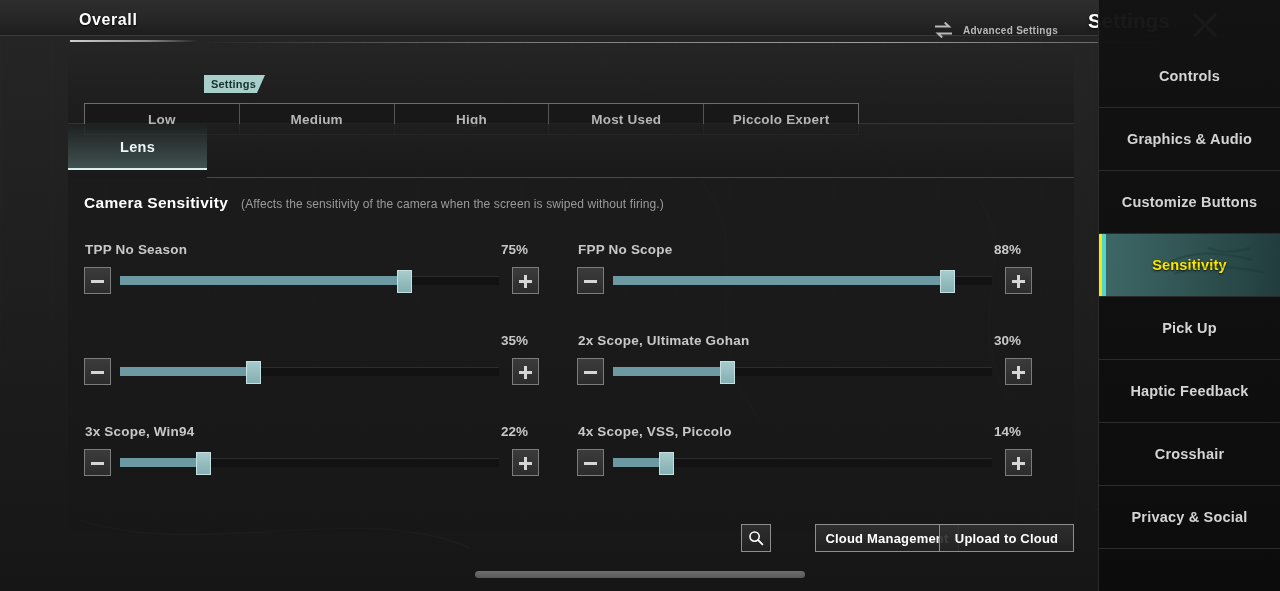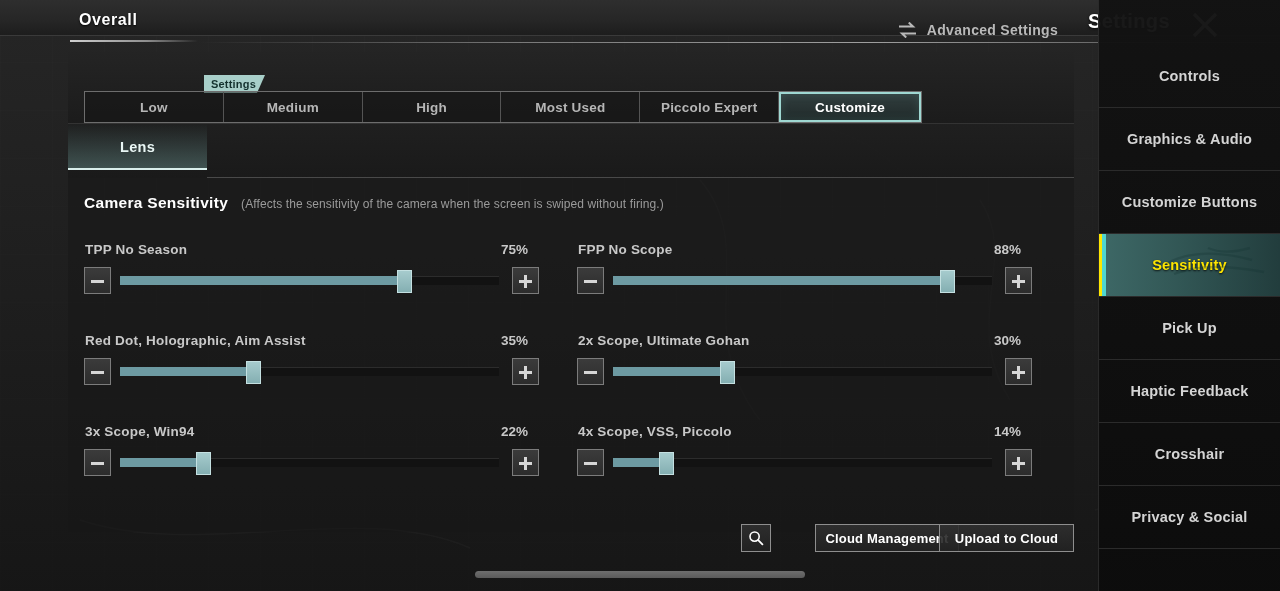--- a/index.html
+++ b/index.html
@@ -70,21 +70,21 @@
     position: absolute;
     right: 222px;
     top: 22px;
     display: flex;
     align-items: center;
     gap: 10px;
     cursor: pointer;
   }
   .adv-settings .lbl {
     color: #b9b9b9;
-    font-size: 14px;
+    font-size: 10px;
     font-weight: bold;
     letter-spacing: 0.3px;
   }
   .swap-icon { width: 19px; height: 16px; display: block; }
 
   .settings-title {
     position: absolute;
     right: 110px;
     top: 10px;
     color: #ffffff;
@@ -127,22 +127,22 @@
     color: #14312e;
     font-size: 11px;
     font-weight: bold;
     line-height: 18px;
     letter-spacing: 0.2px;
     clip-path: polygon(0 0, 100% 0, calc(100% - 8px) 100%, 0 100%);
   }
   .preset-row {
     position: absolute;
     left: 16px;
-    top: 39px;
-    width: 838px;
+    top: 51px;
+    width: 775px;
     height: 32px;
     display: flex;
     border: 1px solid #6d6d6d;
     background: rgba(20,20,20,0.5);
     text-align: right;
   }
   .preset-btn {
     flex: 1;
     display: flex;
     align-items: center;
@@ -443,21 +443,20 @@
   <div class="main-panel">
 
     <div class="preset-bar">
       <div class="default-tag">Settings</div>
       <div class="preset-row">
         <div class="preset-btn">Low</div>
         <div class="preset-btn">Medium</div>
         <div class="preset-btn">High</div>
         <div class="preset-btn">Most Used</div>
         <div class="preset-btn">Piccolo Expert</div>
-        <div class="preset-btn selected">Customize</div>
       </div>
     </div>
 
     <div class="tabbar">
       <div class="tab active" style="left:0px">Lens</div>
       <div class="tabbar-rule"></div>
     </div>
 
     <div class="content">
       <div class="section-head">
@@ -497,21 +496,20 @@
             </div>
             <div class="step-btn plus">
                 <i class="h"></i>
                 <i class="v"></i>
               </div>
           </div>
         </div>
 
         <div class="slider-row">
           <div class="slider-cell left">
-            <div class="sl-label">Red Dot, Holographic, Aim Assist</div>
             <div class="sl-value">35%</div>
             <div class="step-btn minus">
                 <i class="h"></i>
               </div>
             <div class="track-wrap">
               <div class="track-bg"></div>
               <div class="track-fill" style="width: 35%;"></div>
               <div class="track-thumb" style="left: 35%;"></div>
             </div>
             <div class="step-btn plus">

